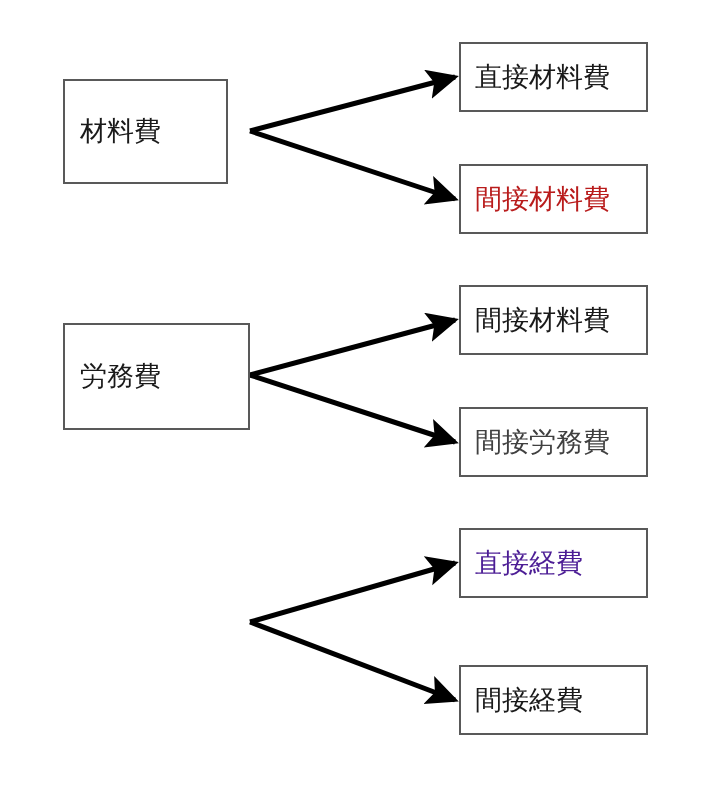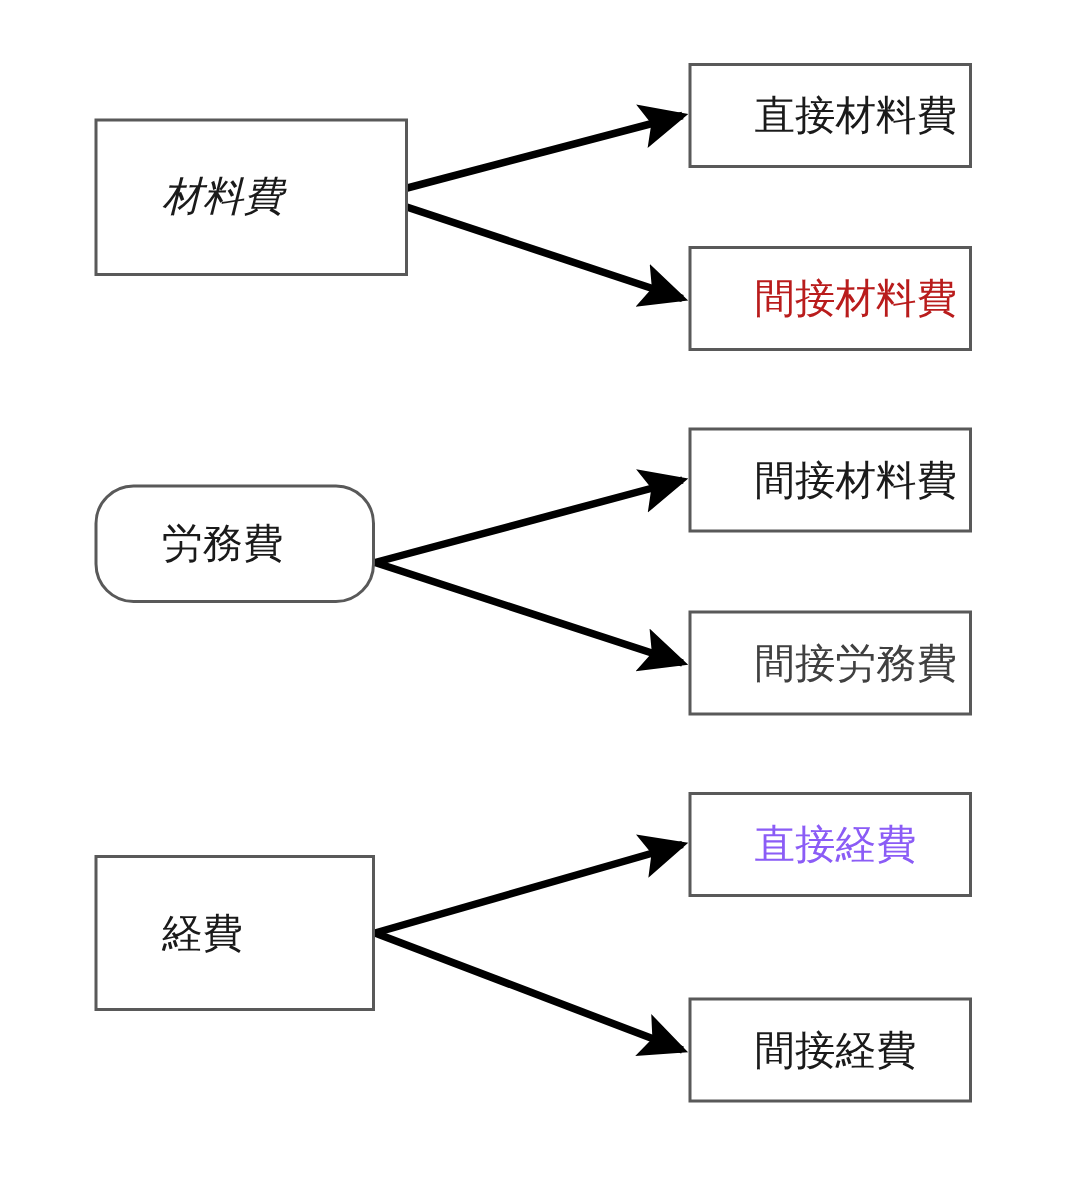--- a/index.html
+++ b/index.html
@@ -32,21 +32,20 @@
     align-items: center;
     justify-content: flex-start;
   }
   .node-label {
     font-size: 27px;
     line-height: 1;
     color: #1a1a1a;
     padding-left: 14px;
     letter-spacing: 0px;
     white-space: nowrap;
-    margin-left: 28px;
   }
   .node-box.parent .node-label {
     padding-left: 15px;
   }
 </style>
 </head>
 <body>
 
 <div id="diagram-root" style="background: rgb(255, 255, 255);">
 
@@ -59,43 +58,40 @@
     <g id="connectors-group">
         <line x1="250" y1="131" x2="455" y2="77" stroke="#000000" stroke-width="5" marker-end="url(#arrowhead)"></line>
         <line x1="250" y1="131" x2="455" y2="199" stroke="#000000" stroke-width="5" marker-end="url(#arrowhead)"></line>
         <line x1="250" y1="375" x2="455" y2="320" stroke="#000000" stroke-width="5" marker-end="url(#arrowhead)"></line>
         <line x1="250" y1="375" x2="455" y2="442" stroke="#000000" stroke-width="5" marker-end="url(#arrowhead)"></line>
         <line x1="250" y1="622" x2="455" y2="563" stroke="#000000" stroke-width="5" marker-end="url(#arrowhead)"></line>
         <line x1="250" y1="622" x2="455" y2="700" stroke="#000000" stroke-width="5" marker-end="url(#arrowhead)"></line>
       </g>
   </svg>
 
-  <div class="node-box parent" style="left: 63px; top: 79px; width: 209px; height: 105px; border-color: rgb(89, 89, 89); font-style: italic;">
+  <div class="node-box parent" style="left: 63px; top: 79px; width: 165px; height: 105px; border-color: rgb(89, 89, 89);">
     <span class="node-label" style="color: rgb(26, 26, 26);">材料費</span>
   </div>
   <div class="node-box child" style="left: 459px; top: 42px; width: 189px; height: 70px; border-color: rgb(89, 89, 89);">
     <span class="node-label" style="color: rgb(26, 26, 26);">直接材料費</span>
   </div>
   <div class="node-box child" style="left: 459px; top: 164px; width: 189px; height: 70px; border-color: rgb(89, 89, 89);">
     <span class="node-label" style="color: #b91c1c;">間接材料費</span>
   </div>
 
-  <div class="node-box parent" style="left: 63px; top: 323px; width: 187px; height: 79px; border-color: rgb(89, 89, 89); border-radius: 26px;">
+  <div class="node-box parent" style="left: 63px; top: 323px; width: 187px; height: 107px; border-color: rgb(89, 89, 89);">
     <span class="node-label" style="color: rgb(26, 26, 26);">労務費</span>
   </div>
   <div class="node-box child" style="left: 459px; top: 285px; width: 189px; height: 70px; border-color: rgb(89, 89, 89);">
     <span class="node-label" style="color: rgb(26, 26, 26);">間接材料費</span>
   </div>
   <div class="node-box child" style="left: 459px; top: 407px; width: 189px; height: 70px; border-color: rgb(89, 89, 89);">
     <span class="node-label" style="color: #404040;">間接労務費</span>
   </div>
 
-  <div class="node-box parent" style="left: 63px; top: 570px; width: 187px; height: 104px; border-color: rgb(89, 89, 89);">
-    <span class="node-label" style="color: rgb(26, 26, 26);">経費</span>
-  </div>
   <div class="node-box child" style="left: 459px; top: 528px; width: 189px; height: 70px; border-color: rgb(89, 89, 89);">
-    <span class="node-label" style="color: #8b5cf6;">直接経費</span>
+    <span class="node-label" style="color: #4c1d95;">直接経費</span>
   </div>
   <div class="node-box child" style="left: 459px; top: 665px; width: 189px; height: 70px; border-color: rgb(89, 89, 89);">
     <span class="node-label" style="color: rgb(26, 26, 26);">間接経費</span>
   </div>
 
 </div>
 
 </body></html>

